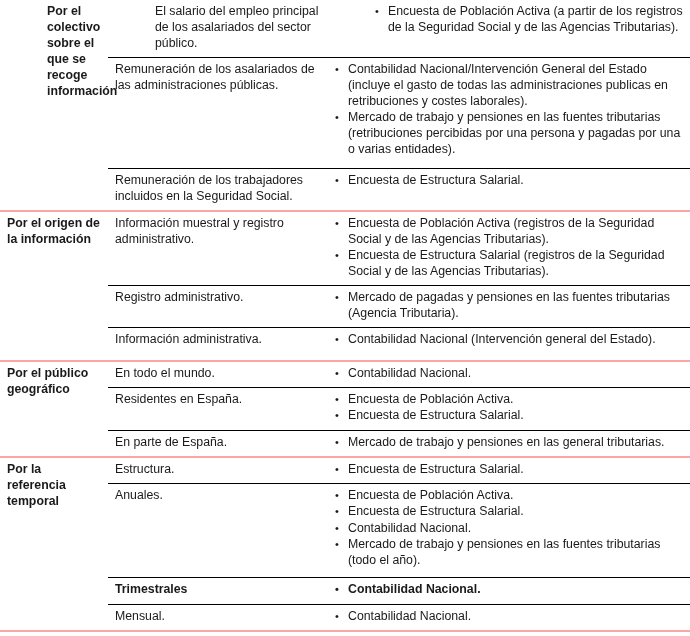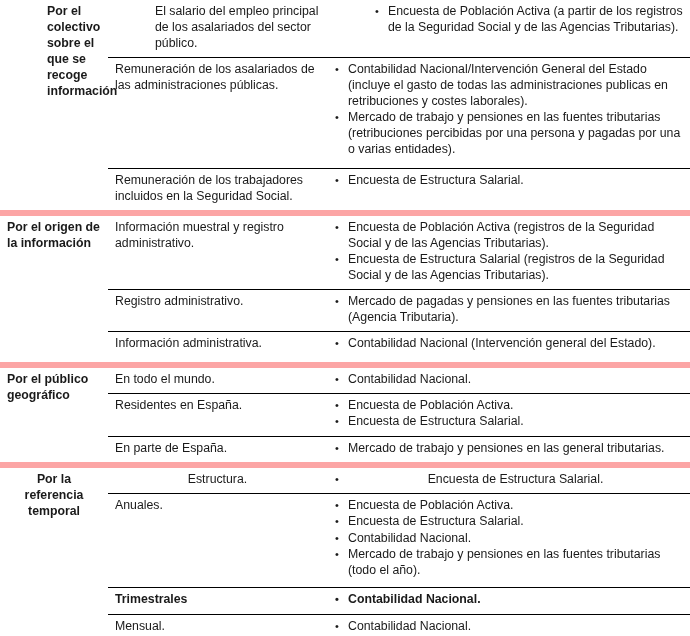--- a/index.html
+++ b/index.html
@@ -56,21 +56,21 @@
   td.sources {
     padding-left: 8px;
   }
 
   
   tr.row-inner > td {
     border-top: 1px solid #000;
   }
   
   tr.section-start > td {
-    border-top: 6px solid #fca5a5;
+    border-top: 2px solid #fca5a5;
   }
   tr.first-row > td {
     border-top: none;
     padding-left: 47px;
   }
 
   
   td.cat-span {
     border-top: 2px solid #000;
   }
@@ -206,21 +206,21 @@
         <tr class="row-inner" style="height: 24px; padding-left: 48px;">
           <td class="concept">
             <span class="concept-text">En parte de España.</span>
           </td>
           <td class="sources">
             <ul class="src-list">
               <li>Mercado de trabajo y pensiones en las general tributarias.</li>
             </ul>
           </td>
         </tr>
-        <tr class="section-start" style="height: 19px; text-align: center;">
+        <tr class="section-start" style="height: 19px;">
           <td class="cat cat-span" rowspan="4">
             <span class="cat-text">Por la referencia temporal</span>
           </td>
           <td class="concept">
             <span class="concept-text">Estructura.</span>
           </td>
           <td class="sources">
             <ul class="src-list">
               <li>Encuesta de Estructura Salarial.</li>
             </ul>

